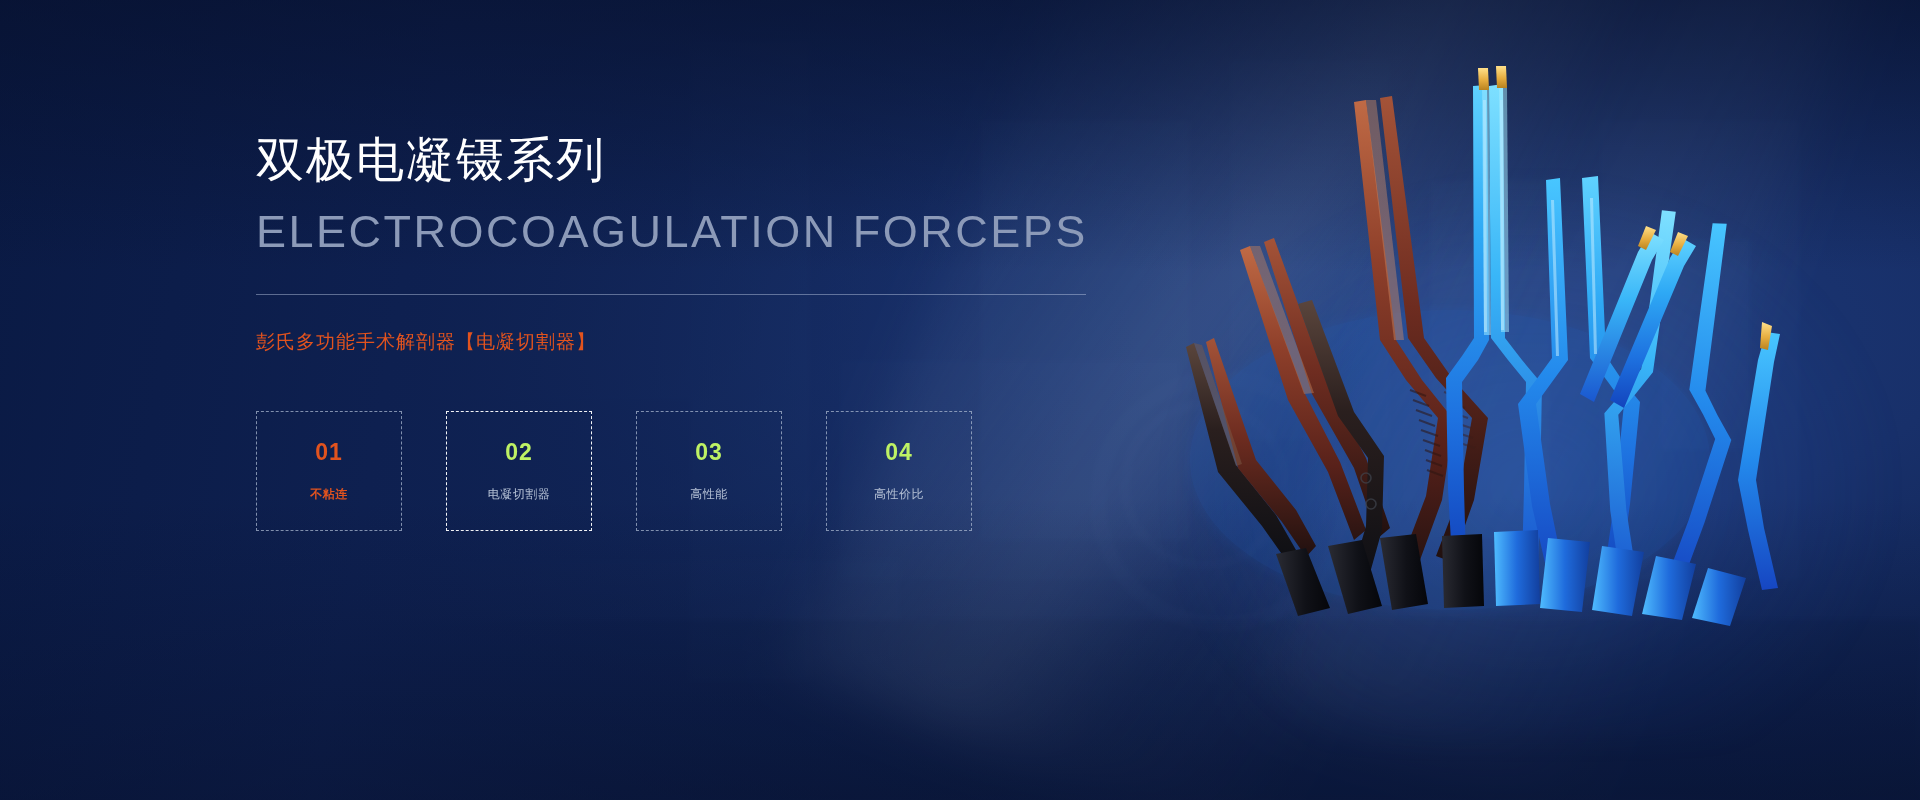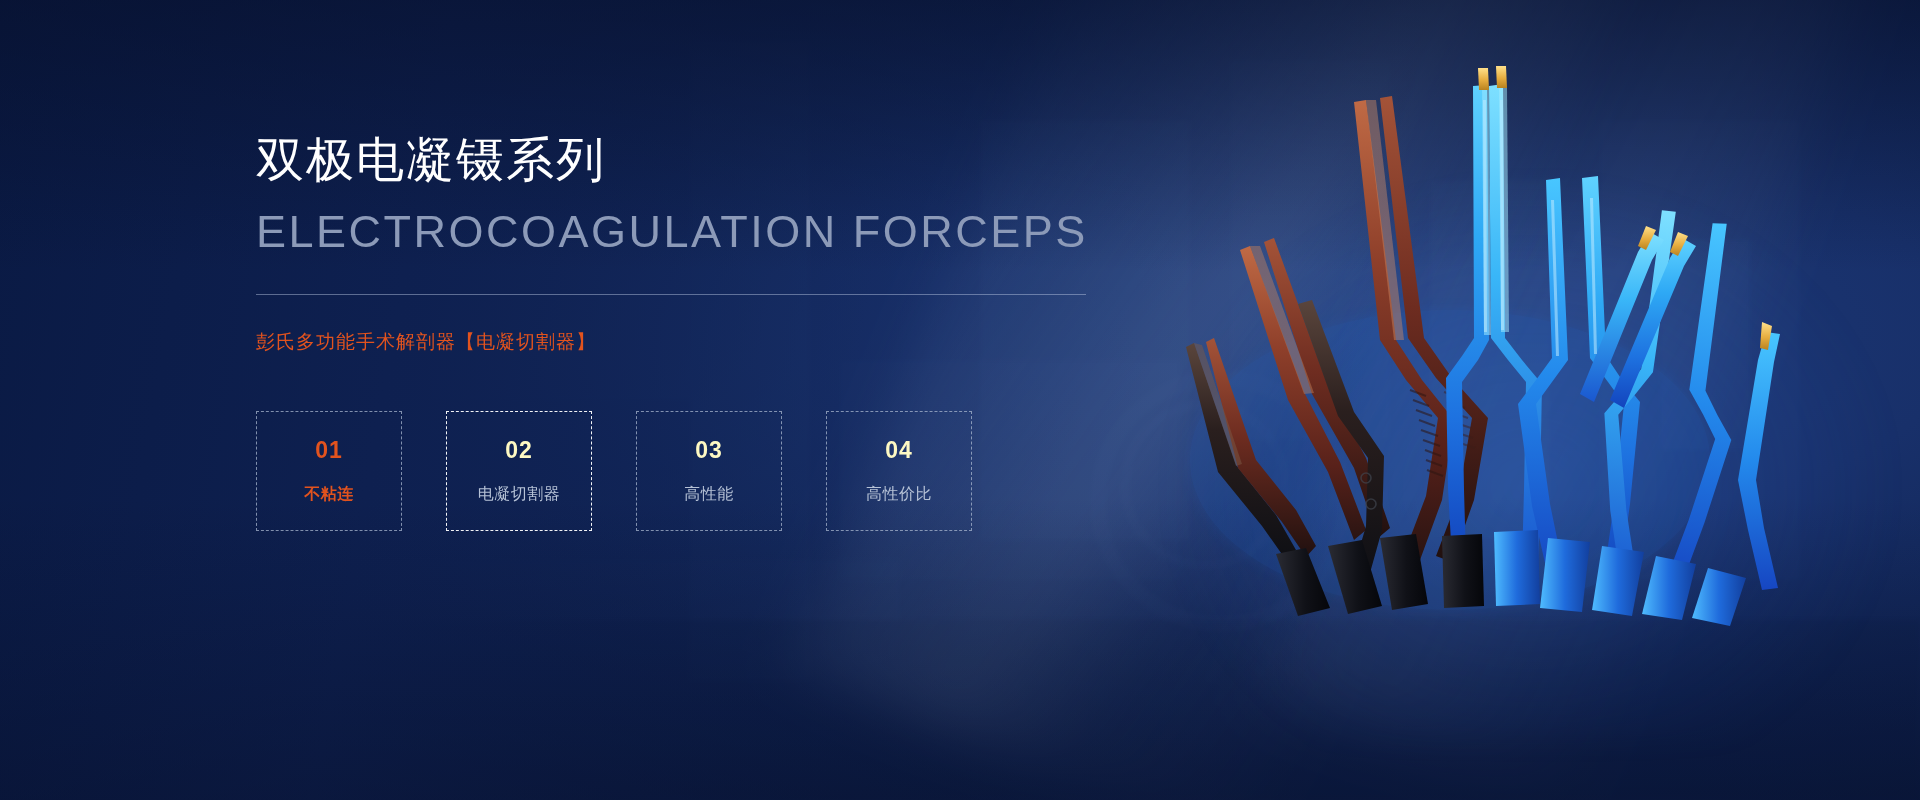--- a/index.html
+++ b/index.html
@@ -144,26 +144,26 @@
     justify-content: center;
     text-align: center;
   }
   .feature.bright {
     border: 1px dashed rgba(255,255,255,0.95);
   }
   .feature .num {
     font-size: 23px;
     font-weight: 700;
     letter-spacing: 1px;
-    color: #fef9c3;
+    color: #bef264;
     line-height: 1;
   }
   .feature .lbl {
     margin-top: 24px;
-    font-size: 16px;
+    font-size: 12px;
     color: #b6c2d6;
     letter-spacing: .5px;
     line-height: 1;
   }
   .feature.active .num { color: #e2531e; }
   .feature.active .lbl { color: #e2531e; font-weight: 700; }
 
   
   .forceps {
     position: absolute;

